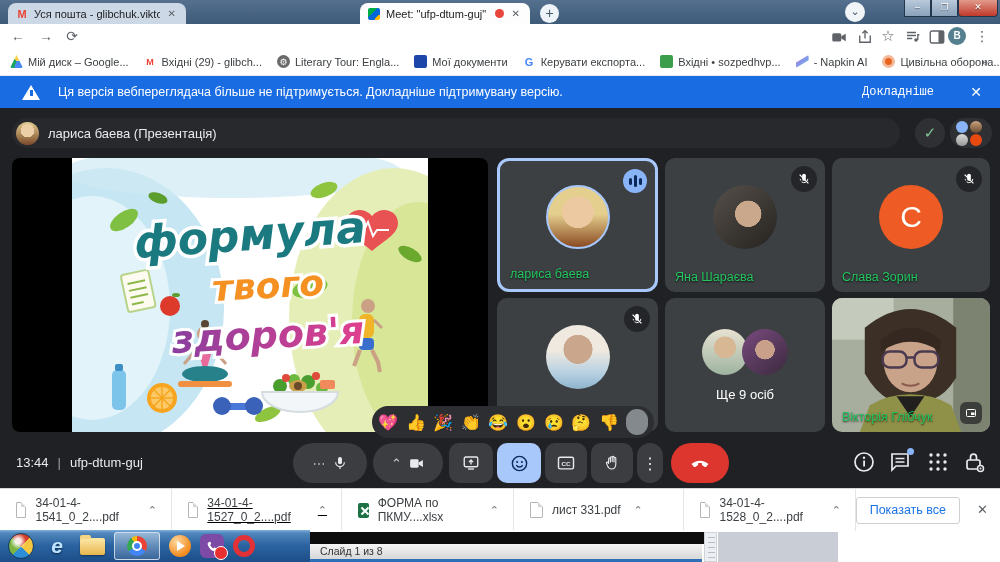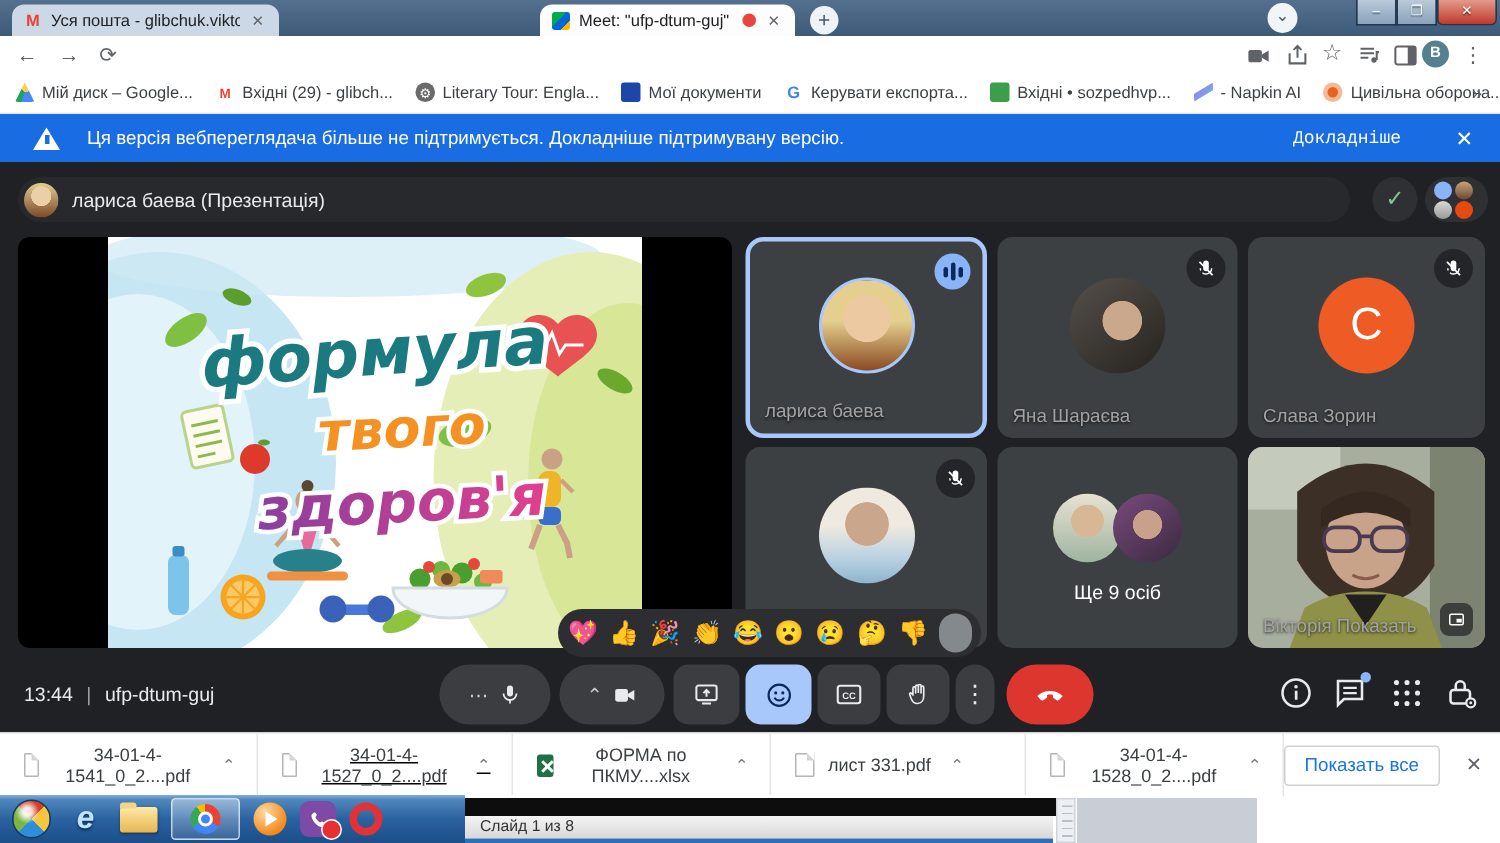--- a/index.html
+++ b/index.html
@@ -72,21 +72,21 @@
   .presenter-ava { width:23px; height:23px; border-radius:50%;
     background:radial-gradient(circle at 50% 38%,#eccfa6 0 36%,transparent 37%),linear-gradient(#e3cd90,#7a4a2a); }
   .presenter-name { font-size:13px; color:#e8eaed; }
   .check-btn { position:absolute; left:915px; top:10px; width:30px; height:30px; border-radius:50%;
     background:#2f3033; color:#81c995; font-size:15px; text-align:center; line-height:29px; }
   .people-pill { position:absolute; left:950px; top:10px; width:42px; height:30px; border-radius:15px;
     background:#2f3033; }
   .mini-ava { position:absolute; width:12px; height:12px; border-radius:50%; }
 
   .tile { position:absolute; background:#3c4043; border-radius:10px; overflow:hidden; }
-  .tile-name { position:absolute; left:10px; bottom:8px; font-size:12.5px; color:#a3a3a3;
+  .tile-name { position:absolute; left:10px; bottom:8px; font-size:12.5px; color:#22c55e;
     text-shadow:0 1px 2px rgba(0,0,0,.8); }
   .micoff { position:absolute; top:8px; right:8px; width:26px; height:26px; border-radius:50%;
     background:rgba(32,33,36,.85); display:flex; align-items:center; justify-content:center; }
   .audio-ind { position:absolute; top:8px; right:8px; width:24px; height:24px; border-radius:50%;
     background:#8ab4f8; display:flex; align-items:center; justify-content:center; gap:2px; }
   .audio-ind i { width:3px; background:#0b2a5b; border-radius:2px; }
   .big-ava { position:absolute; left:50%; top:44%; transform:translate(-50%,-50%);
     width:64px; height:64px; border-radius:50%; }
   .ava-larysa { border:2px solid #a8c7fa;
     background:radial-gradient(circle at 50% 42%,#ecc9a0 0 34%,transparent 35%),linear-gradient(#e5cf8e 0 45%,#8a4a22); }
@@ -115,21 +115,21 @@
     display:flex; align-items:center; justify-content:center; gap:6px; color:#e8eaed; }
   .ctl.pill { border-radius:20px; }
   .ctl .g { font-size:13px; color:#c9cdd1; }
   .ctl.active { background:#a8c7fa; }
   .ctl.end { background:#dc362e; }
   .ricon { position:absolute; top:13px; width:24px; height:24px; }
   .chat-dot { position:absolute; right:-2px; top:-2px; width:7px; height:7px; border-radius:50%; background:#8ab4f8; }
 
   
   .dlbar { position:absolute; left:0; top:488px; width:1000px; height:42px; background:#fff;
-    border-top:1px solid #d8d8d8;text-align:center; }
+    border-top:1px solid #d8d8d8; }
   .dl { position:absolute; top:0; height:42px; display:flex; align-items:center; gap:9px;
     padding:0 14px 0 16px; border-right:1px solid #e5e5e5; }
   .dl-name { font-size:12px; color:#3c4043; }
   .dl-chev { font-size:11px; color:#757575; margin-left:4px; }
   .pdf-ico { width:13px; height:16px; background:#fff; border:1px solid #b5b5b5; border-radius:1px; position:relative; }
   .pdf-ico::after { content:""; position:absolute; right:-1px; top:-1px; border-style:solid;
     border-width:0 5px 5px 0; border-color:transparent #fff #d5d5d5 transparent; }
   .xls-ico { width:14px; height:15px; background:#1e7145; border-radius:2px; position:relative; }
   .xls-ico::before,.xls-ico::after { content:""; position:absolute; left:2px; top:7px; width:10px;
     height:2px; background:#fff; }
@@ -429,21 +429,21 @@
         <path d="M49 42 Q79 18 109 42 L109 54 Q79 34 49 54 Z" fill="#342821"></path>
         <g stroke="#4a3a50" stroke-width="2.5" fill="none">
           <rect x="51" y="54" width="24" height="16" rx="7"></rect>
           <rect x="83" y="54" width="24" height="16" rx="7"></rect>
           <path d="M75 60h8"></path>
         </g>
         <path d="M70 86q9 5 18 0" stroke="#8a5a4a" stroke-width="2" fill="none"></path>
         <path d="M28 135 L38 108 Q56 97 79 97 Q102 97 120 108 L130 135 Z" fill="#8f9148"></path>
         <path d="M65 99 L79 120 L93 99 Z" fill="#22201e"></path>
       </svg>
-      <div class="tile-name">Вікторія Показать</div>
+      <div class="tile-name">Вікторія Глібчук</div>
       <div class="pip-btn">
         <svg width="12" height="12" viewBox="0 0 24 24">
             <rect x="3" y="5" width="18" height="14" rx="2" stroke="#fff" stroke-width="2" fill="none"></rect>
             <rect x="12" y="11" width="7" height="5" fill="#fff"></rect>
           </svg>
       </div>
     </div>
 
     <div class="emoji-bar">
       <span class="rx">💖</span>

